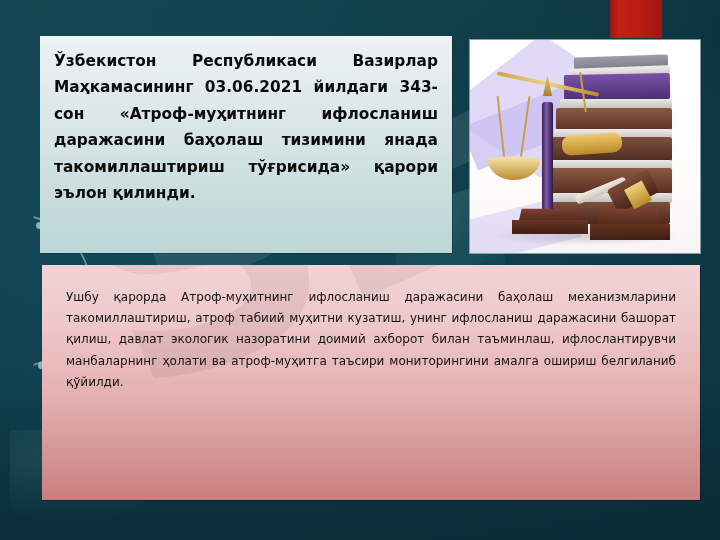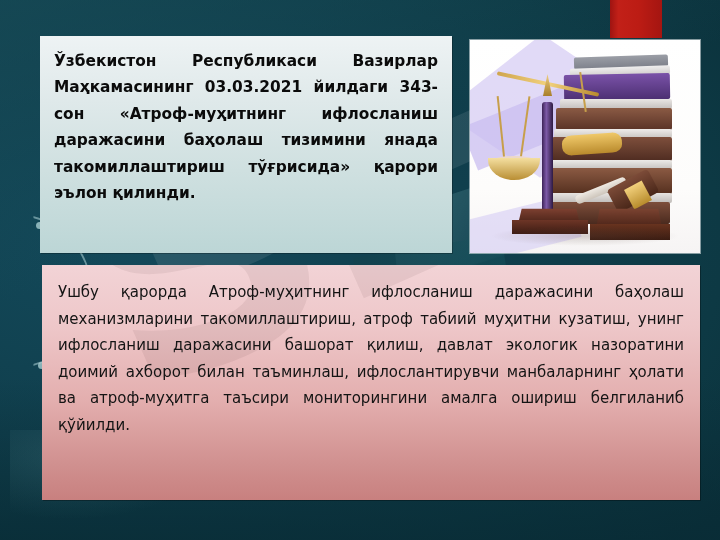--- a/index.html
+++ b/index.html
@@ -313,24 +313,24 @@
     line-height: 1;
     letter-spacing: -18px;
     color: rgba(60,30,30,0.07);
     transform: rotate(-24deg);
     transform-origin: left top;
     white-space: nowrap;
     pointer-events: none;
   }
   .card-bottom .body {
     position: relative;
-    margin: 0;
+    margin: 8px;
     font-family: "DejaVu Sans", sans-serif;
     font-weight: 400;
-    font-size: 15px;
+    font-size: 12px;
     line-height: 1.77;
     color: #141414;
     text-align: justify;
     text-align-last: left;
   }
 </style>
 </head>
 <body>
 
 <div id="slide">
@@ -346,21 +346,21 @@
   <div class="ribbon-b"></div>
   <div class="ribbon-c"></div>
 
   <div class="arc"></div>
   <div class="arc-cap top"></div>
   <div class="arc-cap bottom"></div>
 
   <div class="red-bar"></div>
 
   <div class="card-top">
-    <p class="body">Ўзбекистон Республикаси Вазирлар Маҳкамасининг 03.03.2021 йилдаги 343-сон «Атроф-муҳитнинг ифлосланиш даражасини баҳолаш тизимини янада такомиллаштириш тўғрисида» қарори эълон қилинди.</p>
+    <p class="body">Ўзбекистон Республикаси Вазирлар Маҳкамасининг 03.06.2021 йилдаги 343-сон «Атроф-муҳитнинг ифлосланиш даражасини баҳолаш тизимини янада такомиллаштириш тўғрисида» қарори эълон қилинди.</p>
   </div>
 
   <div class="picture">
     <div class="pic-stage">
       <div class="pic-swoosh2"></div>
       <div class="pic-swoosh1"></div>
       <div class="pic-swoosh3"></div>
 
       <div class="bk bk1"></div>
       <div class="bk bk2"></div>

